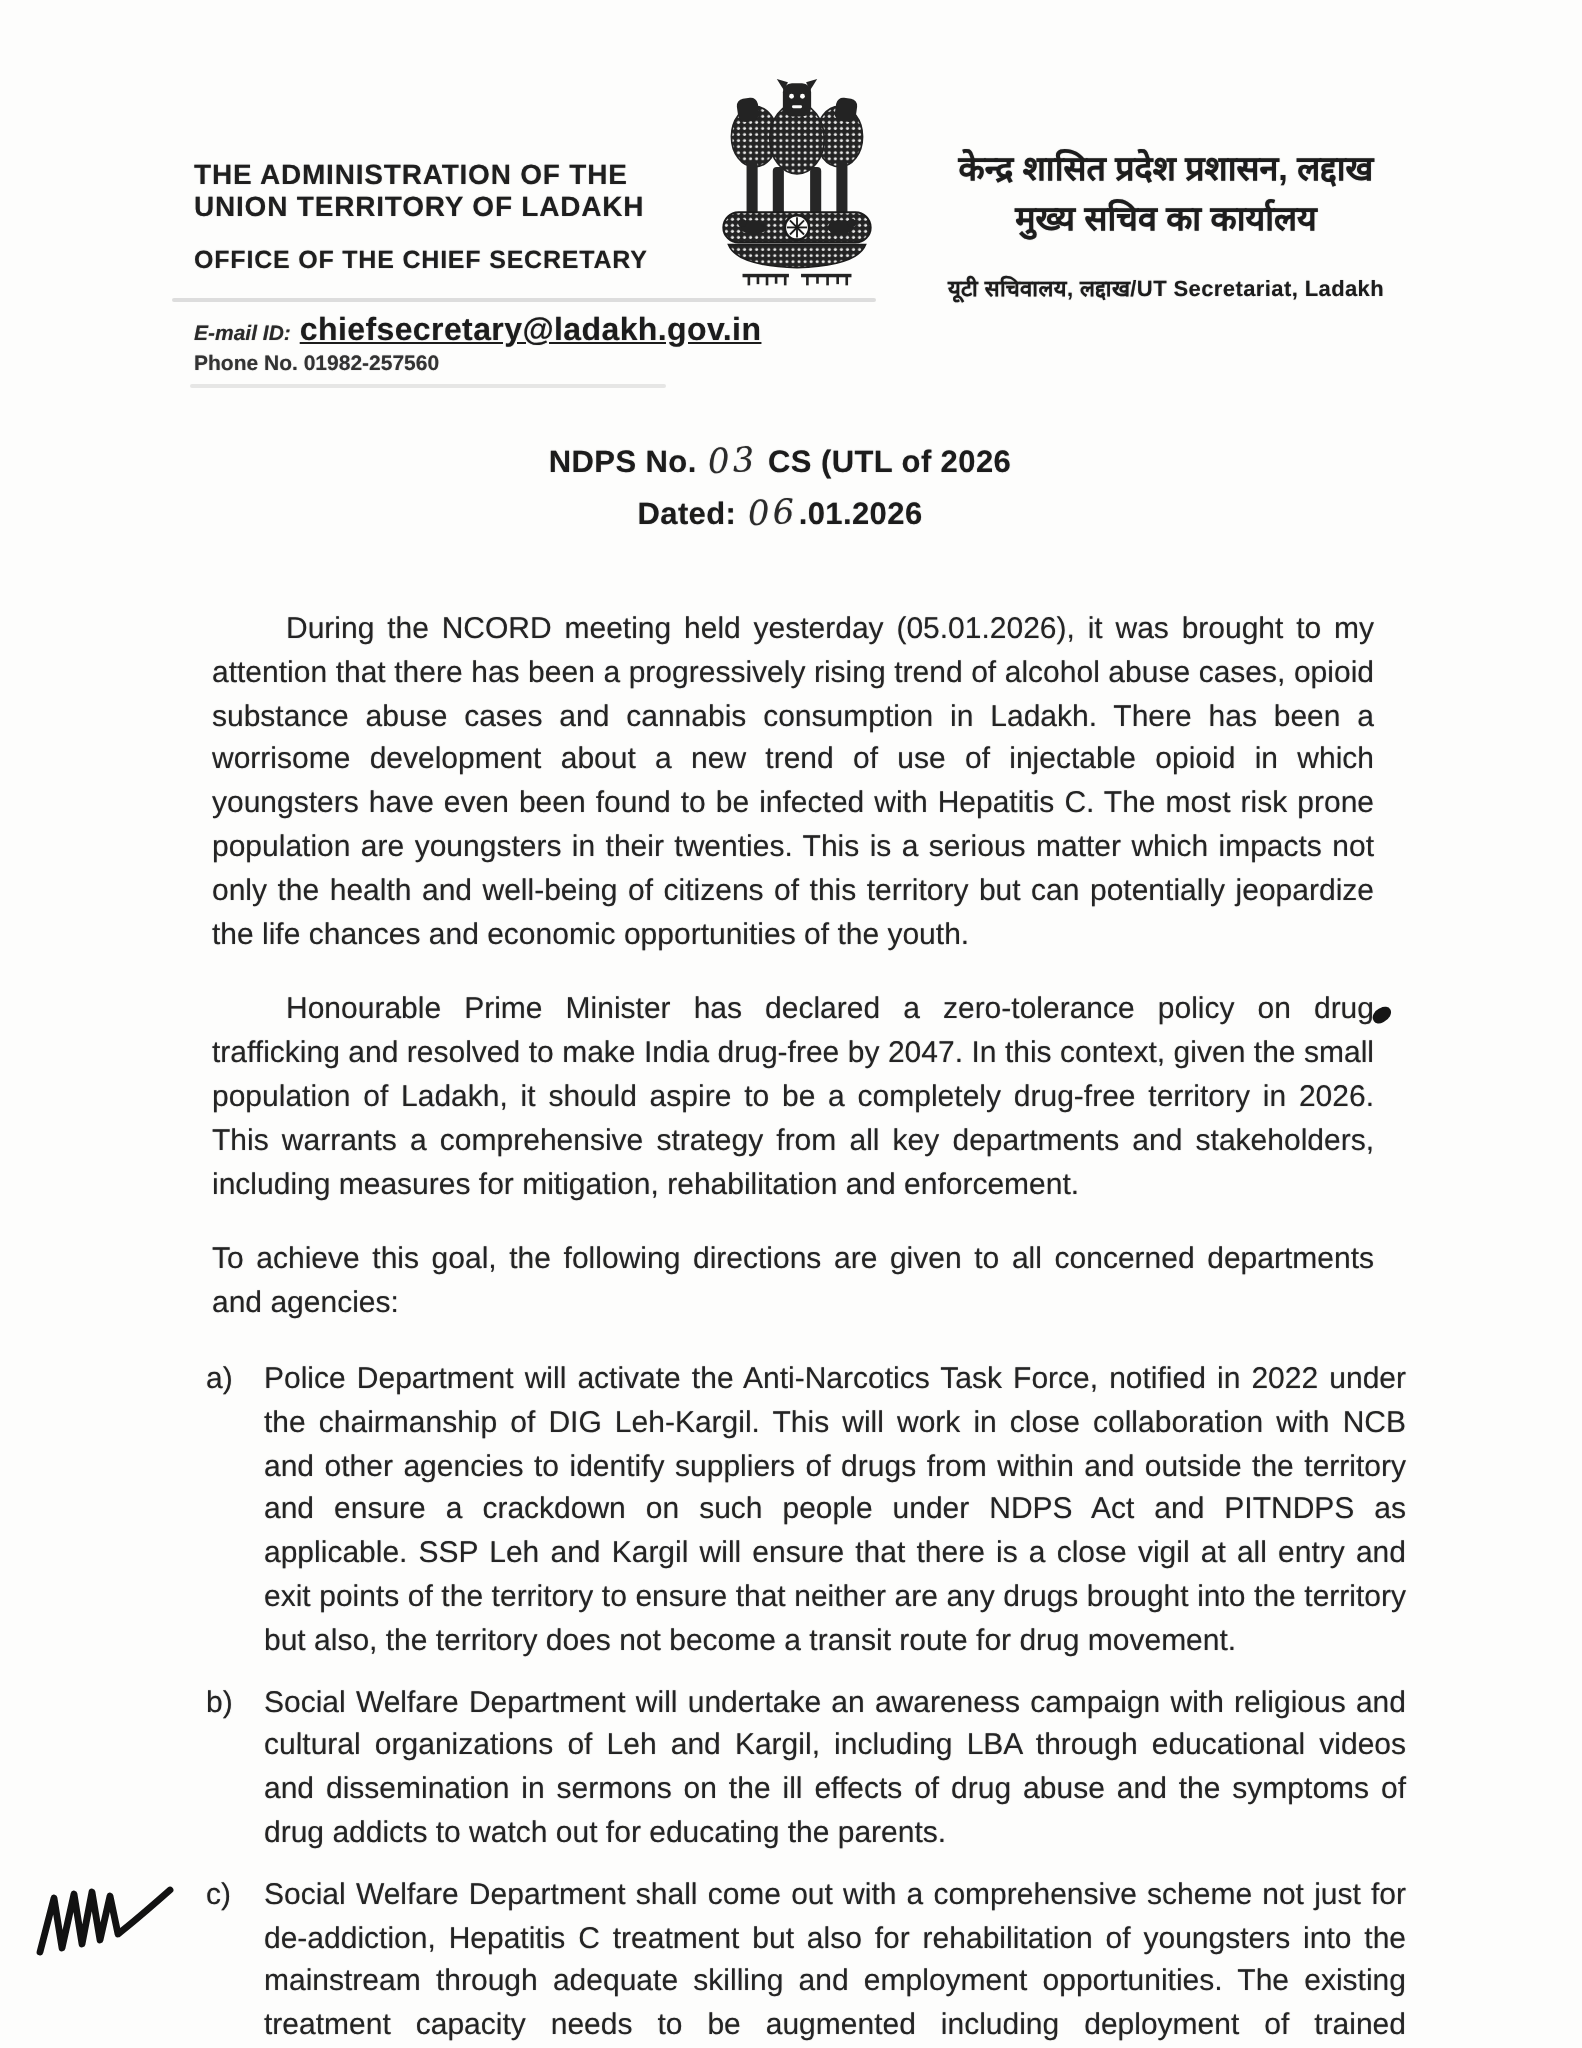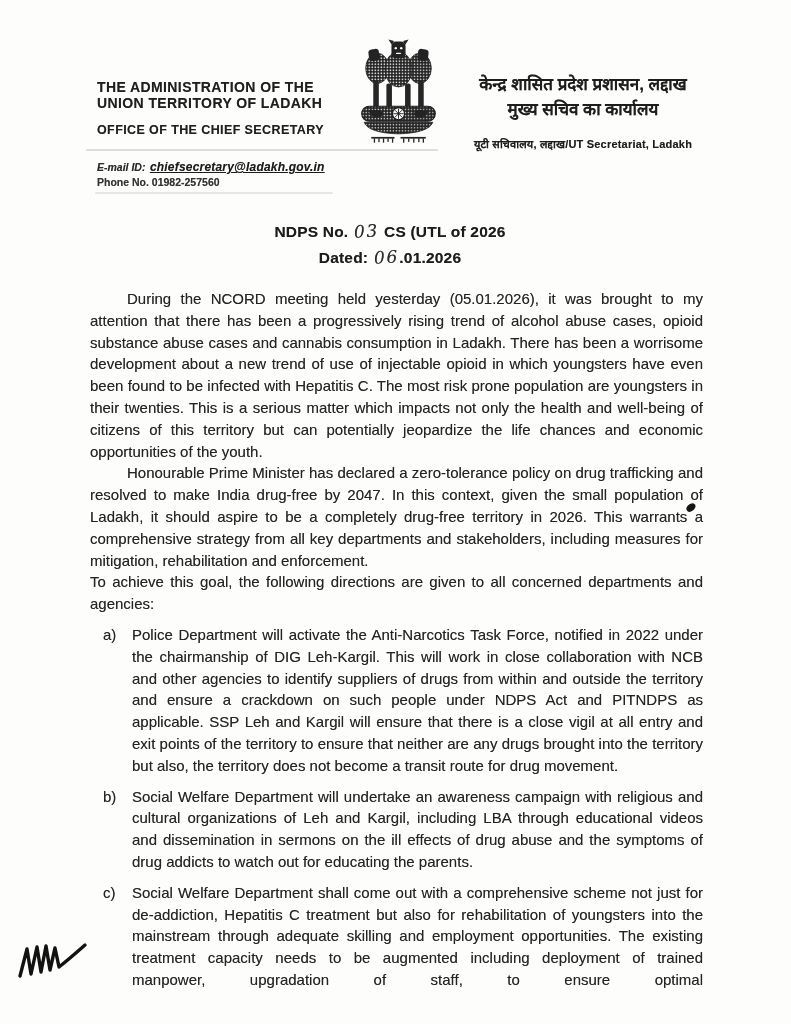--- a/index.html
+++ b/index.html
@@ -21,21 +21,21 @@
   .org-line {
     font-weight:bold; font-size:14px; line-height:15.5px;
     letter-spacing:0.4px; color:#1f1f1f;
   }
   .office-line {
     font-weight:bold; font-size:12.5px; letter-spacing:0.4px;
     margin-top:12px; color:#1f1f1f;
   }
   .email-line { position:absolute; left:97px; top:157px; font-weight:bold; white-space:nowrap; }
   .email-label { font-size:10.5px; color:#2a2a2a;font-style:italic; }
-  .email-addr { font-size:12px; color:#1c1c1c; text-decoration:underline; letter-spacing:0.2px;font-style:italic; }
+  .email-addr { font-size:16px; color:#1c1c1c; text-decoration:underline; letter-spacing:0.2px; }
   .phone-line { position:absolute; left:97px; top:176px; font-weight:bold; font-size:10.5px; color:#333; }
   .rule { position:absolute; height:2px; border-radius:2px; }
   .rule1 { left:86px; top:149px; width:352px; background:rgba(140,140,140,0.28); }
   .rule2 { left:95px; top:192px; width:238px; background:rgba(150,150,150,0.22); }
 
   
   .emblem { position:absolute; left:350px; top:33px; width:97px; height:113px; }
 
   
   .lh-right { position:absolute; left:448px; top:72px; width:270px; text-align:center; color:#1d1d1d; }
@@ -53,21 +53,21 @@
     font-family:"DejaVu Serif", serif; font-style:italic; font-weight:500;
     font-size:17px; letter-spacing:1.5px; display:inline-block;
     transform:rotate(-3deg); margin:0 1px; color:#2b2b2b;
   }
 
   
   .body-copy {
     position:absolute; left:90px; top:288px; width:613px;
     font-size:15px; line-height:21.8px; text-align:justify; color:#242424;
   }
-  .body-copy p { margin:0; }
+  .body-copy p { margin:16px; }
   .para { text-indent:37px; }
   .para-2 { margin-top:11px; }
   .intro { margin-top:0; }
   .directive { position:relative; padding-left:42px; margin-top:9px; }
   .directive-label { position:absolute; left:13px; top:0; }
   .cutoff { text-align-last:justify; }
 
   
   .scribble { position:absolute; left:16px; top:936px; width:74px; height:46px; }
   .ink-blot {

